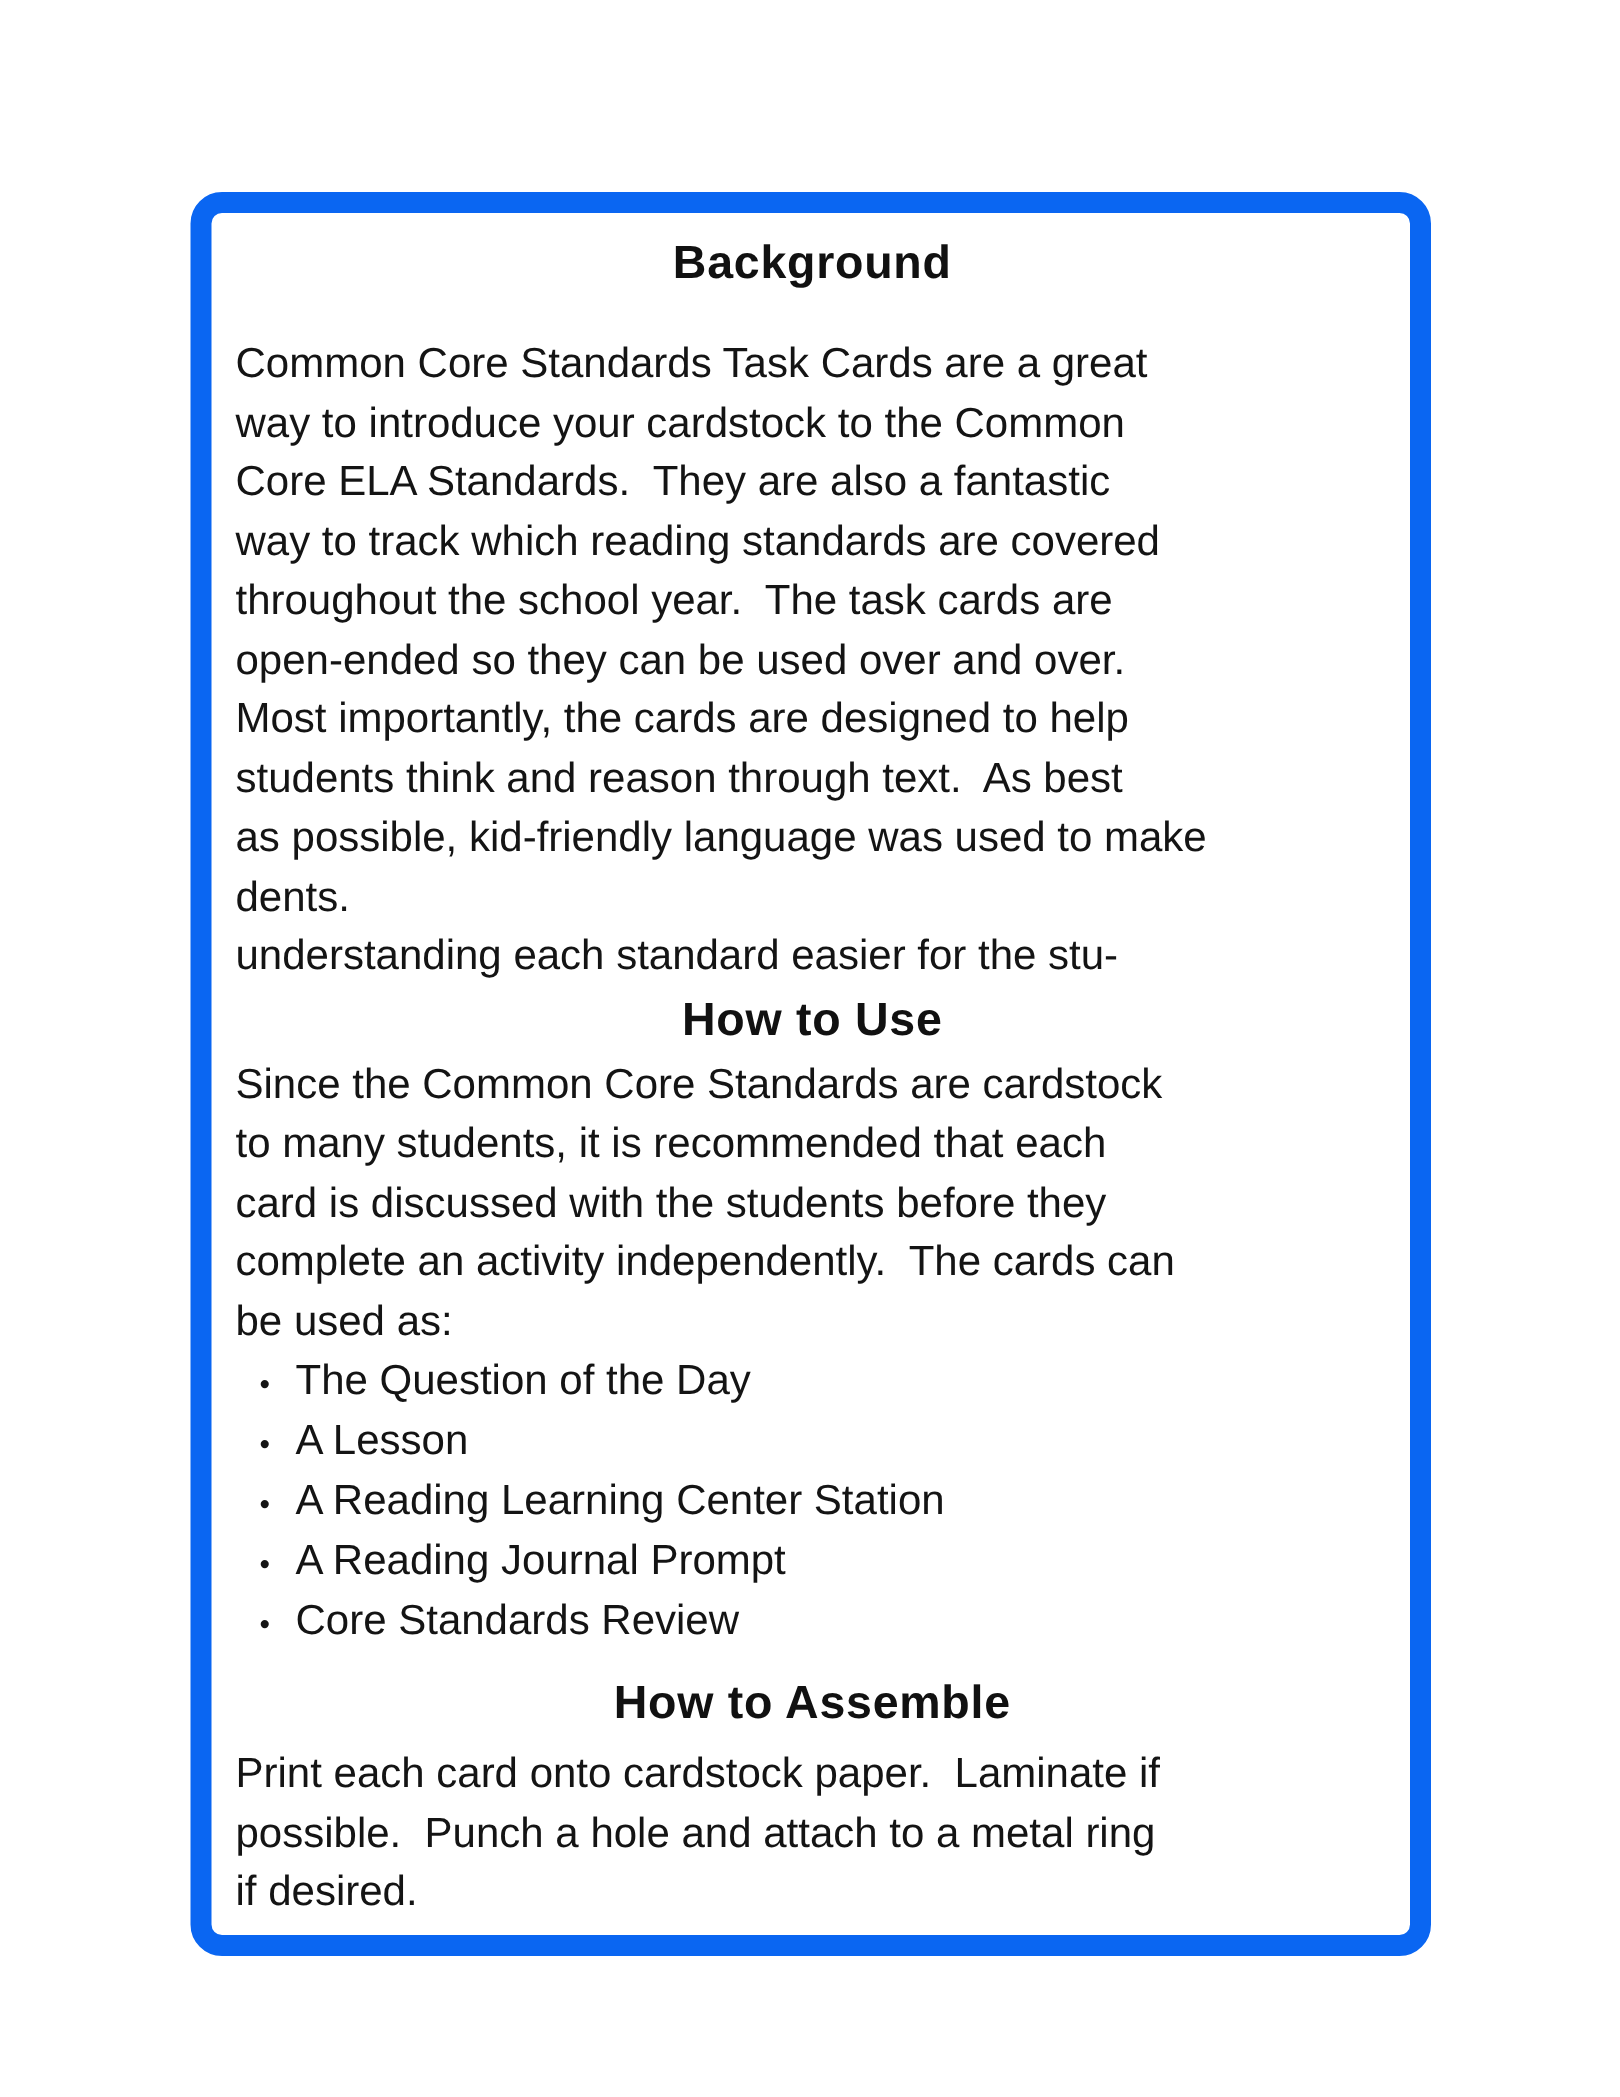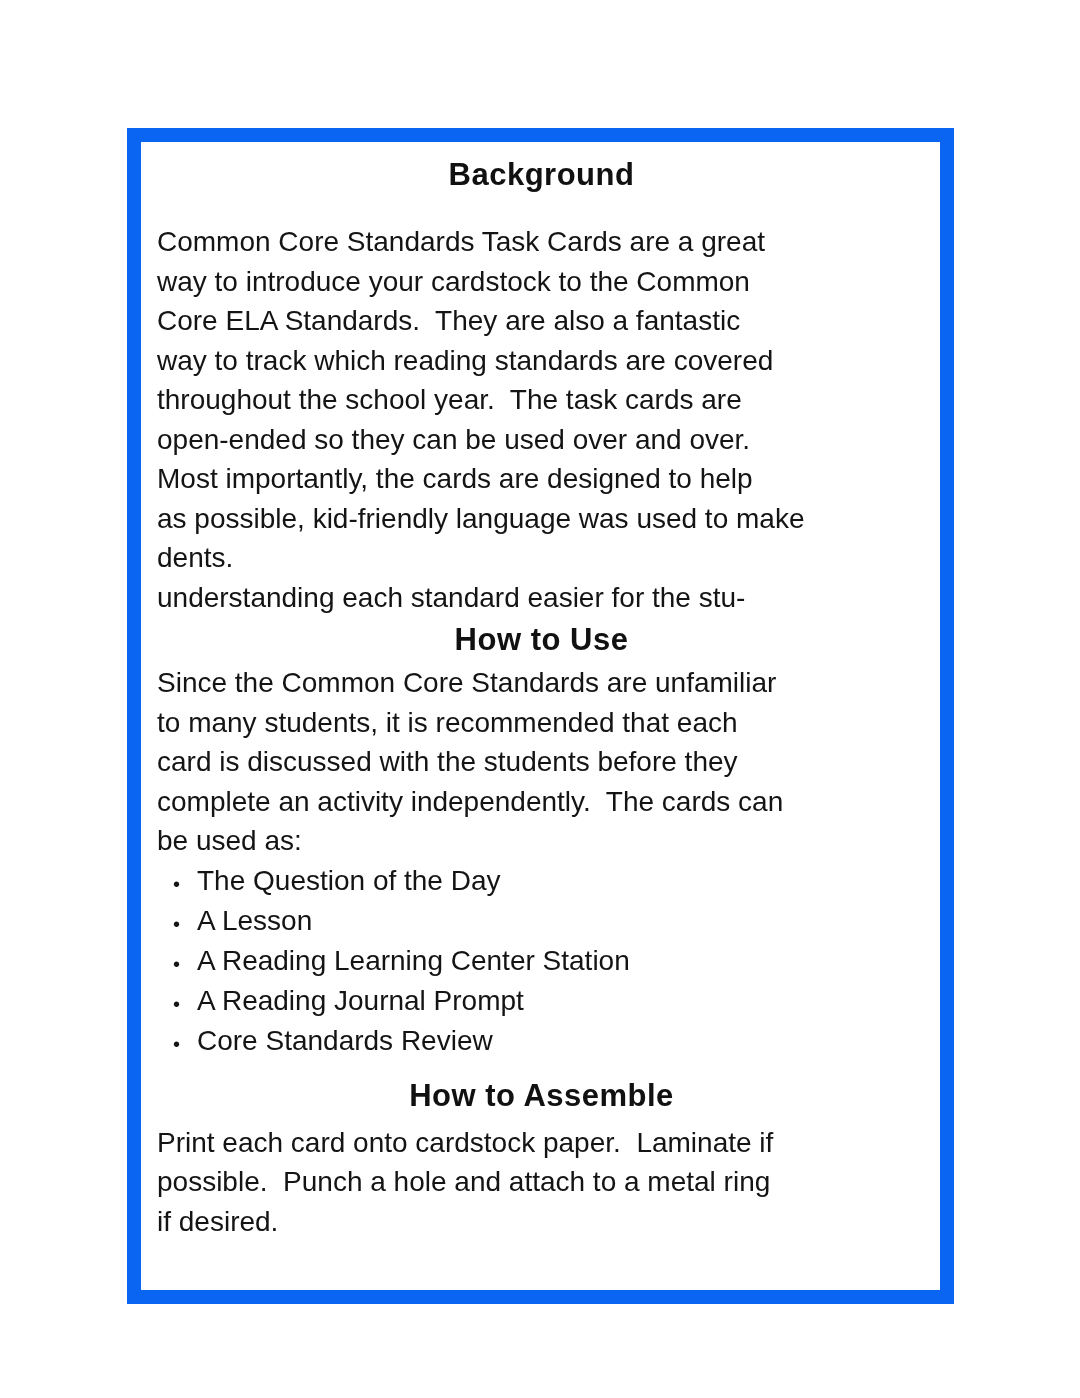--- a/index.html
+++ b/index.html
@@ -1,15 +1,15 @@
 <!DOCTYPE html>
 <html><head>
 <meta charset="utf-8">
 <style>
-  * { margin: 0; padding: 0; box-sizing: border-box; }
+  * { margin: 0; padding: 0; box-sizing: border-box; border-radius: 21px; }
   html, body { background: #ffffff; }
   body {
     width: 1080px; height: 1398px;
     font-family: "Liberation Sans", sans-serif;
     position: relative;
   }
   .canvas {
     position: absolute; left: 0; top: 0;
     width: 1080px; height: 1398px;
     background: #ffffff;
@@ -71,30 +71,31 @@
 
     <div class="para">
 
     <div class="line">Common Core Standards Task Cards are a great</div>
         <div class="line">way to introduce your cardstock to the Common</div>
         <div class="line">Core ELA Standards.  They are also a fantastic</div>
         <div class="line">way to track which reading standards are covered</div>
         <div class="line">throughout the school year.  The task cards are</div>
         <div class="line">open-ended so they can be used over and over.</div>
         <div class="line">Most importantly, the cards are designed to help</div>
+        <div class="line">students think and reason through text.  As best</div>
         <div class="line">as possible, kid-friendly language was used to make</div>
         <div class="line">dents.</div>
         <div class="line">understanding each standard easier for the stu-</div>
       </div>
 
     <div class="heading mid">How to Use</div>
 
     <div class="para">
 
-    <div class="line">Since the Common Core Standards are unfamiliar</div>
+    <div class="line">Since the Common Core Standards are cardstock</div>
         <div class="line">to many students, it is recommended that each</div>
         <div class="line">card is discussed with the students before they</div>
         <div class="line">complete an activity independently.  The cards can</div>
         <div class="line">be used as:</div>
       </div>
 
     <ul class="bullets">
 
     <li>The Question of the Day</li>
         <li>A Lesson</li>

